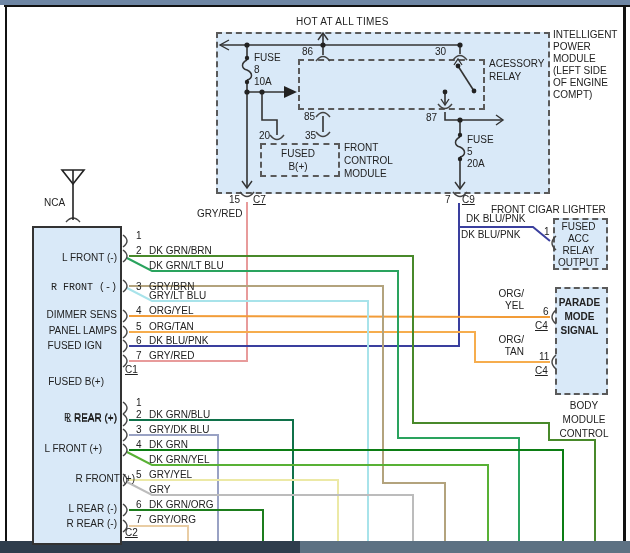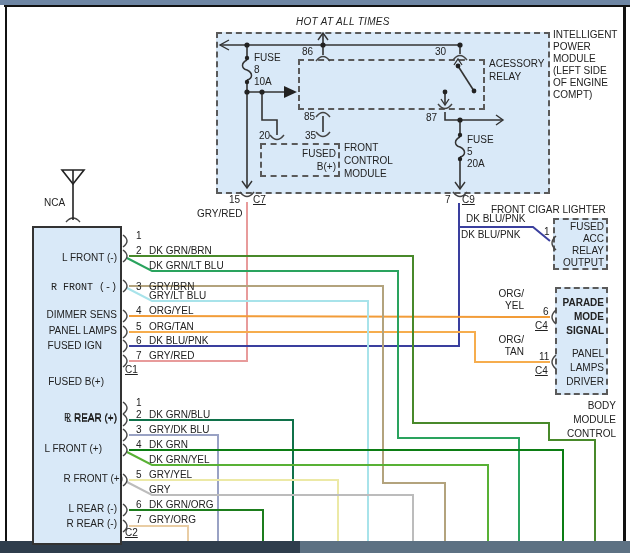--- a/index.html
+++ b/index.html
@@ -1,20 +1,20 @@
 <!DOCTYPE html>
 <html><head>
 <meta charset="utf-8">
 <style>
   html,body{margin:0;padding:0;background:#fff;}
   .stage{position:relative;width:630px;height:553px;background:#ffffff;overflow:hidden;
          font-family:"Liberation Sans", sans-serif;color:#222;}
   .lbl{position:absolute;font-size:10px;line-height:11px;white-space:nowrap;color:#222;}
   .rt{text-align:right;}
-  .ctr{text-align:right;}
+  .ctr{text-align:center;}
   .und{text-decoration:underline;}
   .blue-panel{position:absolute;background:#d9e9f8;}
   .dashed{border:2px dashed #5a5a5a;}
   .solidbox{border:2px solid #333;}
   svg{position:absolute;left:0;top:0;pointer-events:none;}
   .mlines{line-height:12px;}
   .mlines14{line-height:14px;margin-left:10px;}
   .pinnum{display:inline-block;width:13px;}
 </style>
 </head>
@@ -132,21 +132,21 @@
         <path d="M123,504 q8,6 0,12"></path>
       <path d="M123,520 q8,6 0,12"></path>
     </g>
 
     <g fill="none" stroke="#222" stroke-width="1.6">
       <polygon points="62,170 84,170 73,184"></polygon>
       <line x1="73" y1="170" x2="73" y2="220"></line>
     </g>
   </svg>
 
-  <div class="lbl" style="left:296px;top:16px;letter-spacing:0.3px;font-style:italic;">HOT AT ALL TIMES</div>
+  <div class="lbl" style="left:296px;top:16px;letter-spacing:0.3px;">HOT AT ALL TIMES</div>
   <div class="lbl mlines" style="left:553px;top:29px;">
     <div>INTELLIGENT</div>
       <div>POWER</div>
     <div>MODULE</div>
       <div>(LEFT SIDE</div>
     <div>OF ENGINE</div>
       <div>COMPT)</div>
   </div>
   <div class="lbl" style="left:254px;top:52px;">FUSE</div>
   <div class="lbl" style="left:254px;top:64px;">8</div>
@@ -198,43 +198,38 @@
     <div>PARADE</div>
       <div>MODE</div>
       <div>SIGNAL</div>
   </div>
   <div class="lbl rt" style="left:494px;top:334px;width:30px;line-height:12px;">
     <div>ORG/</div>
       <div>TAN</div>
   </div>
   <div class="lbl" style="left:539px;top:351px;">11</div>
   <div class="lbl und" style="left:535px;top:365px;">C4</div>
-  <div class="lbl ctr" style="left:555px;top:347px;width:49px;line-height:14px;">
-    <div>PANEL</div>
-      <div>LAMPS</div>
-      <div>DRIVER</div>
-  </div>
   <div class="lbl ctr mlines14" style="left:542px;top:399px;width:64px;">
     <div>BODY</div>
       <div>MODULE</div>
       <div>CONTROL</div>
   </div>
 
   <div class="lbl" style="left:44px;top:197px;">NCA</div>
 
   <div class="lbl rt" style="left:32px;top:252px;width:85px;">L FRONT (-)</div>
   <div class="lbl rt" style="left:32px;top:282px;width:85px;font-family:Liberation Mono, monospace;">R FRONT (-)</div>
   <div class="lbl rt" style="left:32px;top:309px;width:85px;">DIMMER SENS</div>
   <div class="lbl rt" style="left:32px;top:325px;width:85px;">PANEL LAMPS</div>
   <div class="lbl rt" style="left:32px;top:340px;width:70px;">FUSED IGN</div>
   <div class="lbl rt" style="left:32px;top:376px;width:72px;">FUSED B(+)</div>
   <div class="lbl rt" style="left:32px;top:413px;width:85px;">L REAR (+)</div>
   <div class="lbl rt" style="left:32px;top:412px;width:85px;">R REAR (+)</div>
   <div class="lbl rt" style="left:32px;top:443px;width:70px;">L FRONT (+)</div>
-  <div class="lbl rt" style="left:32px;top:473px;width:91px;">R FRONT (+)</div>
+  <div class="lbl rt" style="left:32px;top:473px;width:103px;">R FRONT (+)</div>
   <div class="lbl rt" style="left:32px;top:503px;width:85px;">L REAR (-)</div>
   <div class="lbl rt" style="left:32px;top:518px;width:85px;">R REAR (-)</div>
 
   <div class="lbl" style="left:136px;top:230px;"><span class="pinnum">1</span><span></span></div>
   <div class="lbl" style="left:136px;top:245px;"><span class="pinnum">2</span><span>DK GRN/BRN</span></div>
   <div class="lbl" style="left:136px;top:260px;"><span class="pinnum"></span><span>DK GRN/LT BLU</span></div>
   <div class="lbl" style="left:136px;top:281px;"><span class="pinnum">3</span><span>GRY/BRN</span></div>
   <div class="lbl" style="left:136px;top:290px;"><span class="pinnum"></span><span>GRY/LT BLU</span></div>
   <div class="lbl" style="left:136px;top:305px;"><span class="pinnum">4</span><span>ORG/YEL</span></div>
   <div class="lbl" style="left:136px;top:321px;"><span class="pinnum">5</span><span>ORG/TAN</span></div>

